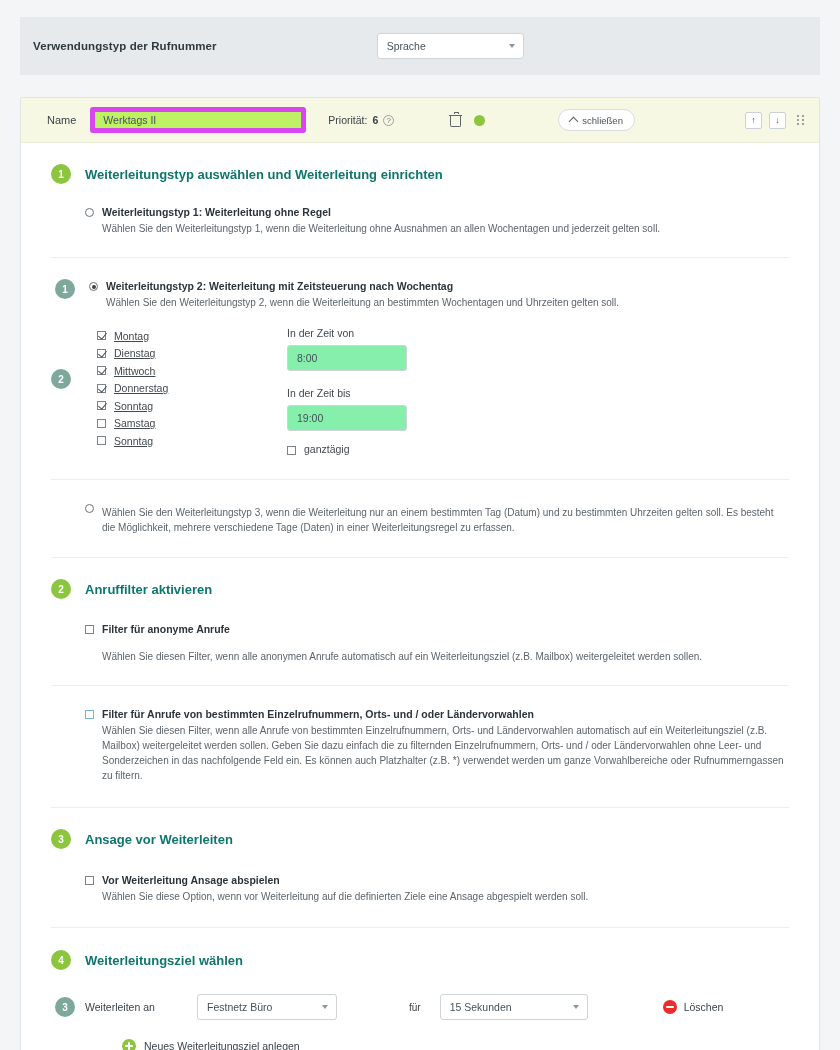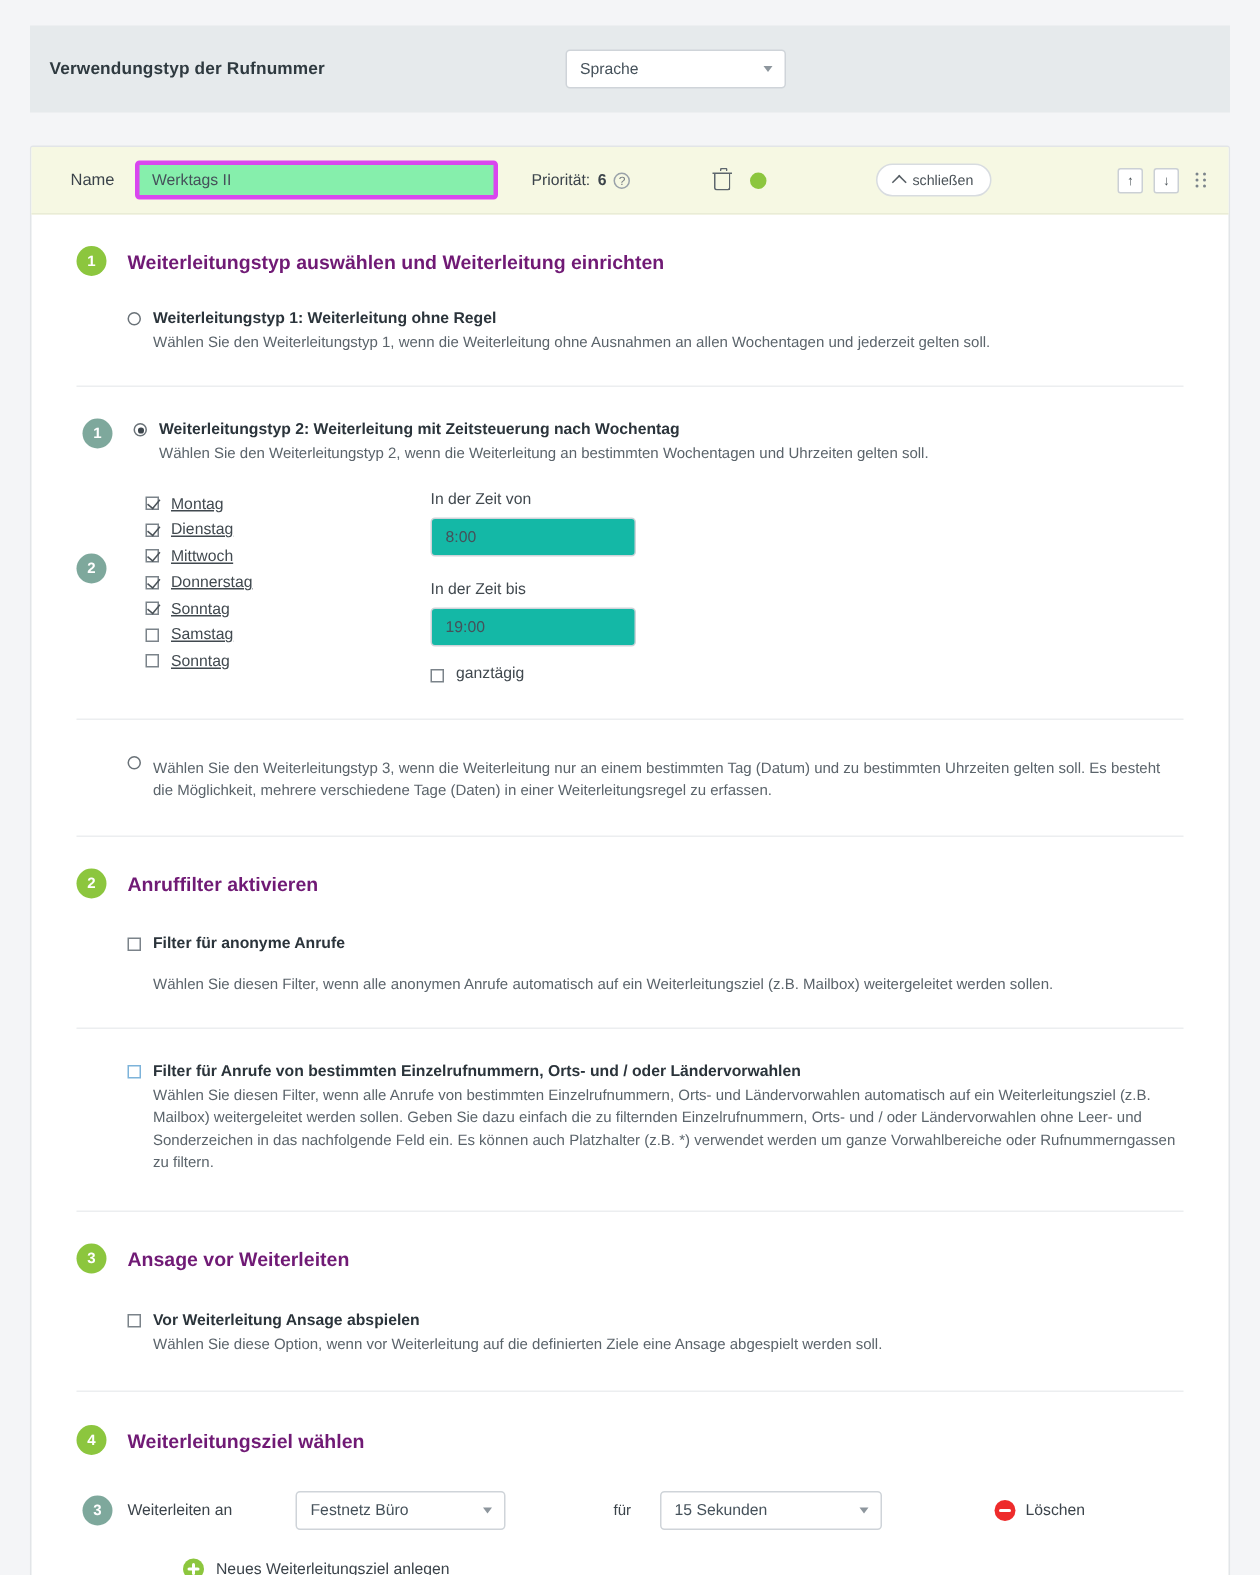--- a/index.html
+++ b/index.html
@@ -58,23 +58,23 @@
   .rule-head {
     background: #f6f8e3;
     border-bottom: 1px solid #e9ecd6;
     height: 45px;
     display: flex;
     align-items: center;
     padding: 0 14px 0 26px;
   }
   .rh-name-label { font-size: 11px; color: #3b434a; margin-right: 14px; }
   .name-input {
-    width: 242px; height: 26px;
-    background: #86efac;
-    border: 3px solid #d946ef;
+    width: 216px; height: 26px;
+    background: #bef264;
+    border: 5px solid #d946ef;
     border-radius: 3px;
     font-size: 10.5px;
     color: #45515a;
     padding: 0 8px;
     font-family: "Liberation Sans", sans-serif;
   }
   .prio { margin-left: 22px; font-size: 10.5px; color: #3b434a; display:flex; align-items:center; gap:5px;}
   .prio b { font-weight: bold; }
   .qmark {
     width: 11px; height: 11px; border-radius: 50%;
@@ -125,21 +125,21 @@
   .badge {
     width: 20px; height: 20px; border-radius: 50%;
     color: #fff; font-size: 10px; font-weight: bold;
     display: flex; align-items: center; justify-content: center;
     flex: 0 0 auto;
   }
   .badge.green { background: #8cc63e; }
   .badge.teal  { background: #7ea89c; }
 
   .sec-title-row { display: flex; align-items: center; gap: 14px; }
-  .sec-title { font-size: 13px; font-weight: bold; color: #701a75; }
+  .sec-title { font-size: 13px; font-weight: bold; color: #0f766e; }
 
   .opt-title { font-size: 10.5px; font-weight: bold; color: #2b343b; }
   .opt-desc  { font-size: 10px; color: #5b646b; line-height: 15px; }
 
   .radio {
     width: 9px; height: 9px; border-radius: 50%;
     border: 1.2px solid #6a7278; background: #fff;
     flex: 0 0 auto; position: relative; margin-top: 2px;
   }
   .radio.on:after {
@@ -161,22 +161,22 @@
   .opt-block { display: flex; gap: 8px; }
 
   
   .wd-wrap { display: flex; align-items: flex-start; }
   .wd-badge-col { width: 46px; display: flex; align-items: center; padding-top: 42px; }
   .wd-list { width: 190px; }
   .wd-row { display: flex; align-items: center; gap: 8px; height: 17.5px; font-size: 10.5px; color: #41494f; text-decoration: underline; }
   .time-col { width: 200px; }
   .time-label { font-size: 10.5px; color: #41494f; margin-bottom: 6px; }
   .time-input {
-    width: 137px; height: 26px;
-    border: 1px solid #cfd4d9; border-radius: 3px; background: #14b8a6;
+    width: 120px; height: 26px;
+    border: 1px solid #cfd4d9; border-radius: 3px; background: #86efac;
     font-size: 10.5px; color: #45515a; padding: 0 9px;
     font-family: "Liberation Sans", sans-serif;
   }
   .allday { display: flex; align-items: center; gap: 8px; font-size: 10.5px; color: #41494f; margin-top: 12px; }
 
   
   .fwd-row { display: flex; align-items: center; }
   .fwd-label { font-size: 10.5px; color: #3b434a; margin-left: 10px; width: 112px; }
   .sel-dest { width: 140px; }
   .fuer { font-size: 10px; color: #3b434a; margin-left: 72px; margin-right: 19px; }

